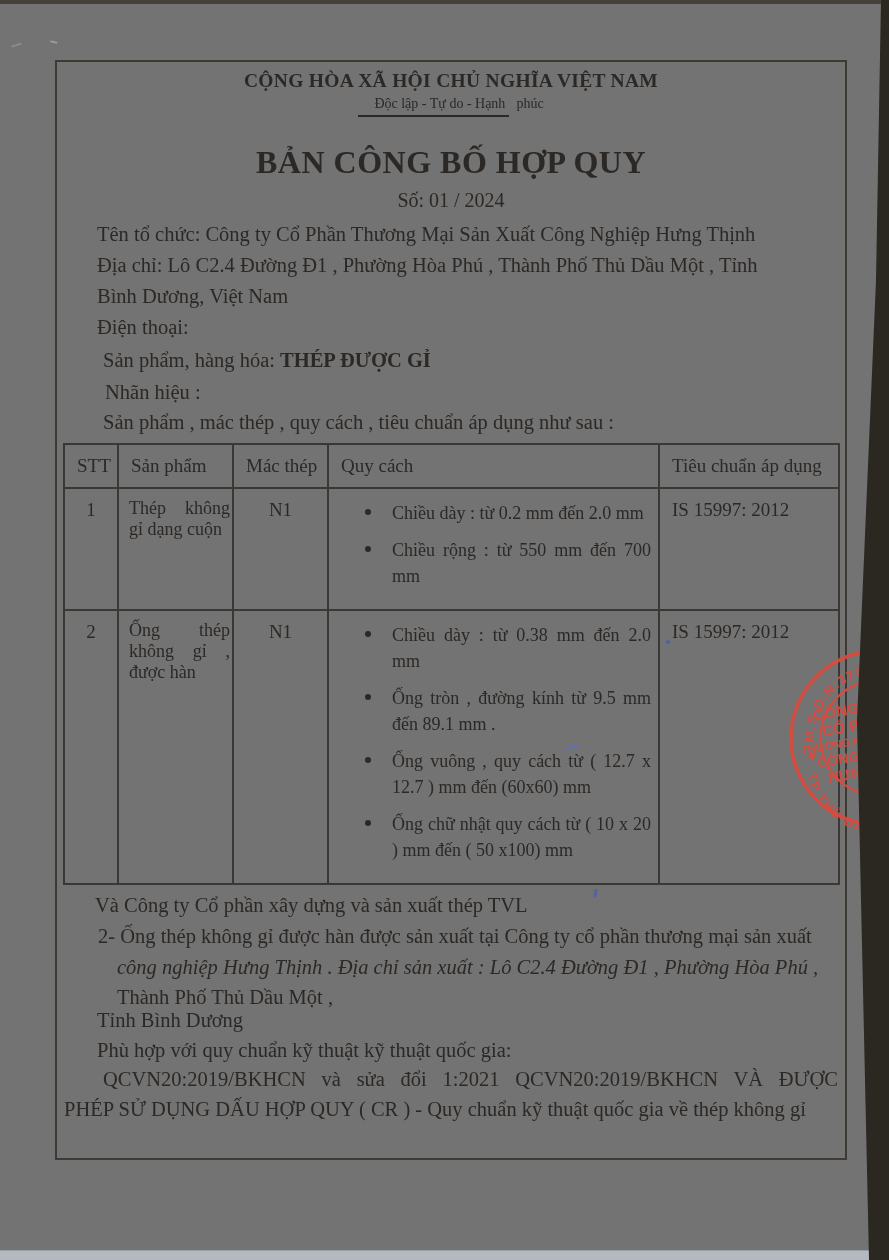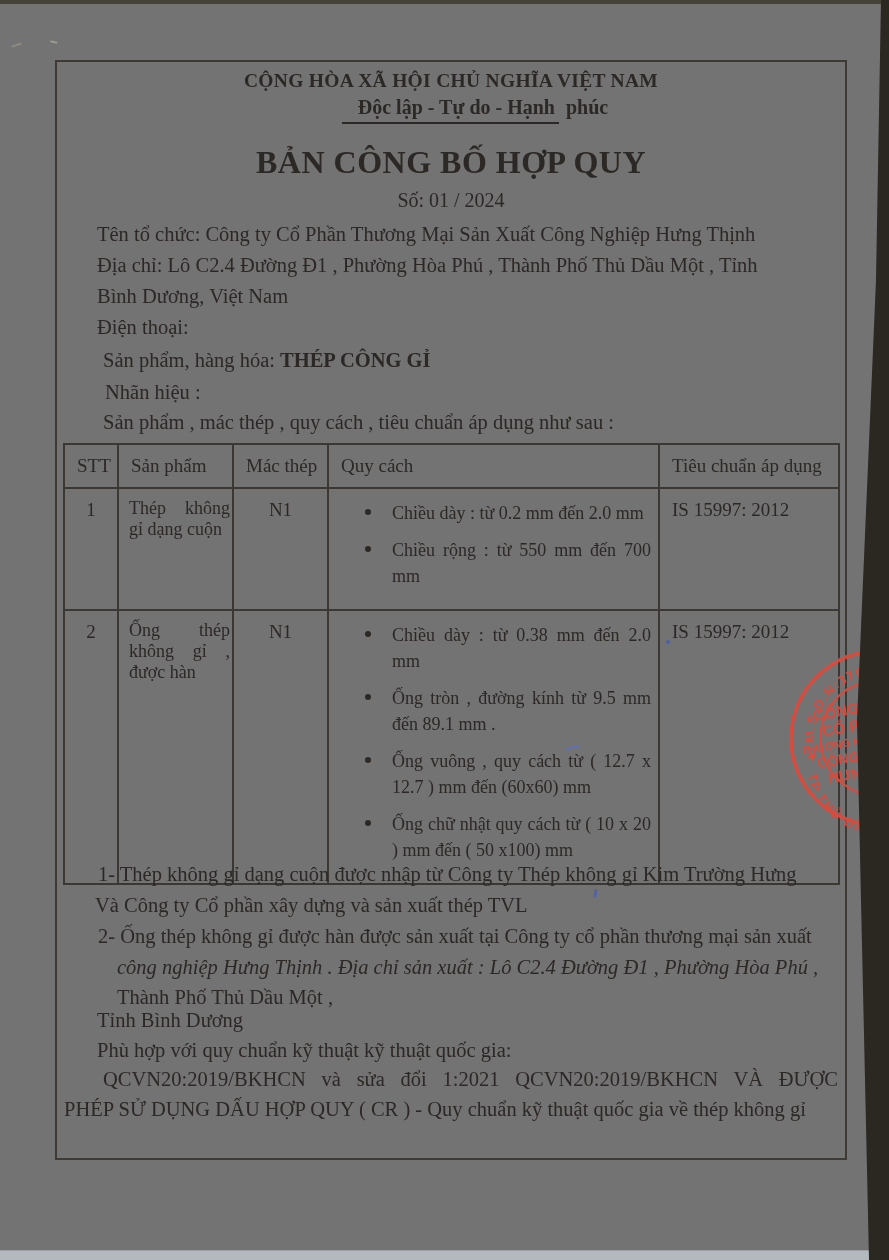--- a/index.html
+++ b/index.html
@@ -13,21 +13,21 @@
   .edge-right{
     position:absolute;left:0;top:0;width:889px;height:1260px;z-index:31;background:#2b2822;
     clip-path:polygon(881px 0,889px 0,889px 1260px,869px 1260px,857px 720px,876px 280px);
   }
   .edge-bottom{position:absolute;left:0;top:1250px;width:889px;height:10px;background:#b4b9bf;border-top:1px solid #9aa0a5;z-index:30;}
   
   .frame{position:absolute;left:55px;top:60px;width:792px;height:1100px;border:2px solid #3e3a33;box-sizing:border-box;}
   
   .hdr{position:absolute;left:55px;width:792px;text-align:center;}
   .h-national{top:70px;font-size:19.5px;font-weight:bold;letter-spacing:.3px;}
-  .h-motto{top:96px;font-size:20px;font-weight:bold;margin-left:24px;}
+  .h-motto{top:96px;font-size:14px;font-weight:normal;}
   .motto-main{border-bottom:2px solid #2c2825;padding:0 4px 3px 16px;display:inline-block;}
   .motto-tail{margin-left:7px;}
   .h-title{top:144px;font-size:32px;font-weight:bold;letter-spacing:.5px;}
   .h-number{top:189px;font-size:20px;}
   
   .bline{position:absolute;font-size:20.5px;line-height:26px;white-space:nowrap;}
   .l-org{left:97px;top:221px;}
   .l-addr1{left:97px;top:252px;}
   .l-addr2{left:97px;top:283px;}
   .l-phone{left:97px;top:314px;}
@@ -86,21 +86,21 @@
 
   <div class="hdr h-national">CỘNG HÒA XÃ HỘI CHỦ NGHĨA VIỆT NAM</div>
   <div class="hdr h-motto"><span class="motto-main">Độc lập - Tự do - Hạnh</span><span class="motto-tail">phúc</span></div>
   <div class="hdr h-title">BẢN CÔNG BỐ HỢP QUY</div>
   <div class="hdr h-number">Số: 01 / 2024</div>
 
   <div class="bline l-org">Tên tổ chức: Công ty Cổ Phần Thương Mại Sản Xuất Công Nghiệp Hưng Thịnh</div>
   <div class="bline l-addr1">Địa chỉ: Lô C2.4 Đường Đ1 , Phường Hòa Phú , Thành Phố Thủ Dầu Một , Tỉnh</div>
   <div class="bline l-addr2">Bình Dương, Việt Nam</div>
   <div class="bline l-phone">Điện thoại:</div>
-  <div class="bline l-product"><span>Sản phẩm, hàng hóa: </span><b>THÉP CÔNG GỈ</b></div>
+  <div class="bline l-product"><span>Sản phẩm, hàng hóa: </span><b>THÉP ĐƯỢC GỈ</b></div>
   <div class="bline l-brand">Nhãn hiệu :</div>
   <div class="bline l-tintro">Sản phẩm , mác thép , quy cách , tiêu chuẩn áp dụng như sau :</div>
 
   <table class="spec">
     <thead>
       <tr>
         <th class="c-stt">STT</th>
         <th class="c-sp">Sản phẩm</th>
         <th class="c-mt">Mác thép</th>
         <th class="c-qc">Quy cách</th>
@@ -130,21 +130,20 @@
               <li>Ống tròn , đường kính từ 9.5 mm đến 89.1 mm .</li>
               <li>Ống vuông , quy cách từ ( 12.7 x 12.7 ) mm đến (60x60) mm</li>
               <li>Ống chữ nhật quy cách từ ( 10 x 20 ) mm đến ( 50 x100) mm</li>
             </ul>
           </td>
         <td class="c-tc">IS 15997: 2012</td>
       </tr>
     </tbody>
   </table>
 
-  <div class="note n11">1-  Thép không gỉ dạng cuộn được nhập từ Công ty Thép không gỉ Kim Trường Hưng</div>
   <div class="note n12">Và Công ty Cổ phần xây dựng và sản xuất thép TVL</div>
   <div class="note n21">2-  Ống thép không gỉ được hàn được sản xuất tại Công ty cổ phần thương mại sản xuất</div>
   <div class="note n22">công nghiệp Hưng Thịnh . Địa chỉ sản xuất : Lô C2.4 Đường Đ1 , Phường Hòa Phú ,</div>
   <div class="note n23">Thành Phố Thủ Dầu Một ,</div>
   <div class="note prov">Tỉnh Bình Dương</div>
   <div class="note cintro">Phù hợp với quy chuẩn kỹ thuật kỹ thuật quốc gia:</div>
   <div class="note c1">QCVN20:2019/BKHCN và sửa đổi 1:2021 QCVN20:2019/BKHCN VÀ ĐƯỢC</div>
   <div class="note c2">PHÉP SỬ DỤNG DẤU HỢP QUY ( CR ) -  Quy chuẩn kỹ thuật quốc gia về thép không gỉ</div>
 
   <svg class="stamp" width="210" height="210" viewBox="-105 -105 210 210">

